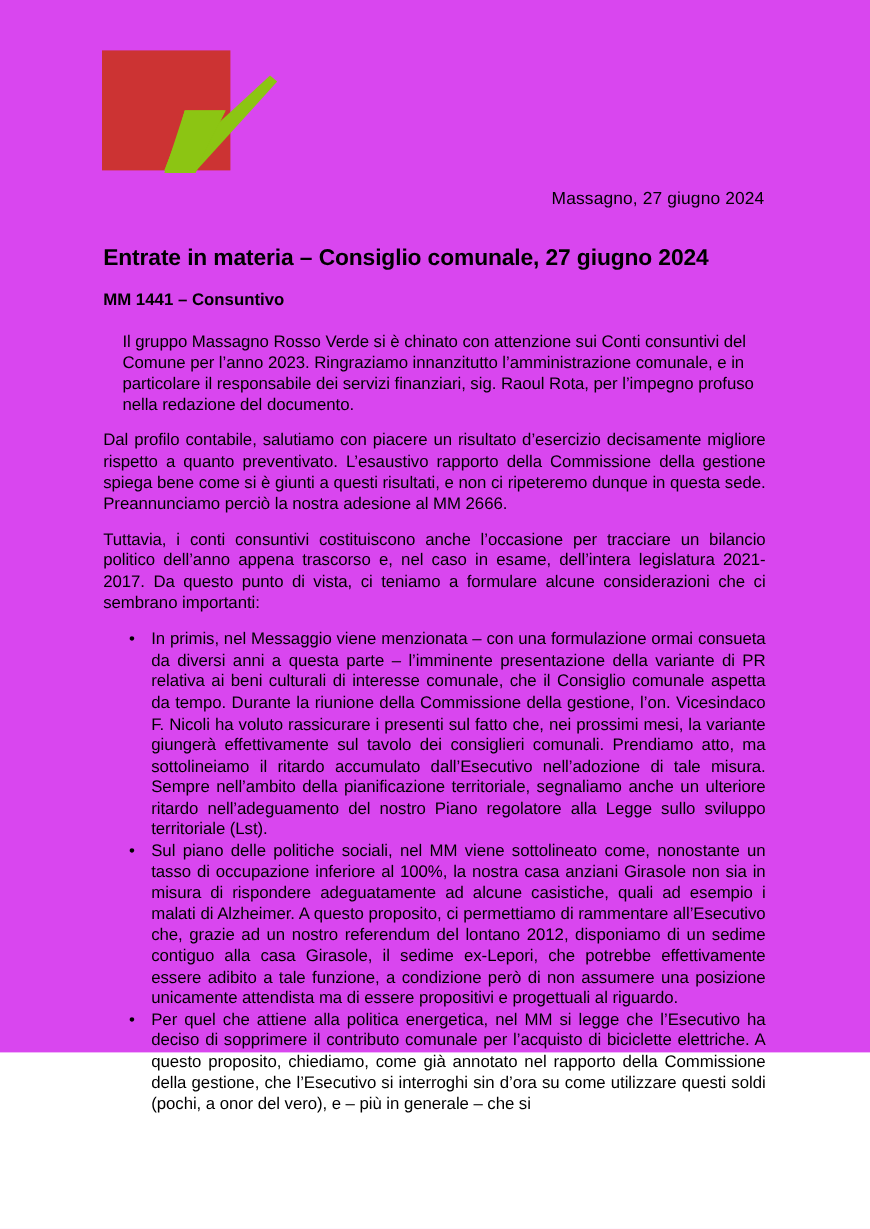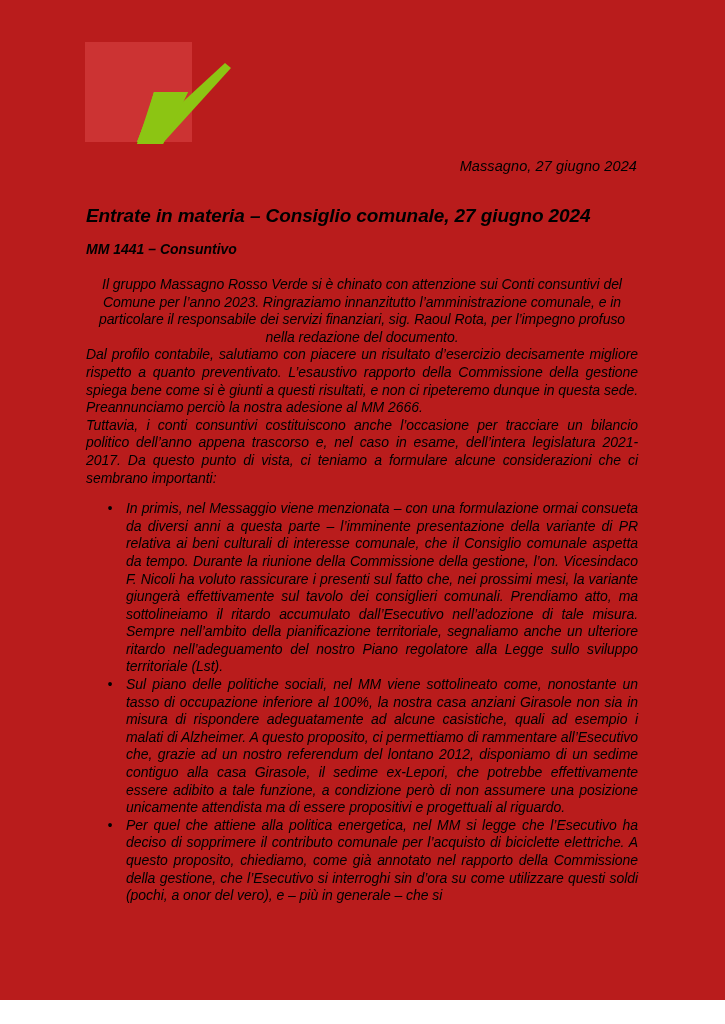--- a/index.html
+++ b/index.html
@@ -11,24 +11,23 @@
     width: 725px;
     height: 1024px;
     font-family: "Liberation Sans", sans-serif;
     color: #000000;
     position: relative;
     overflow: hidden;
   }
   .page {
     position: relative;
     width: 725px;
-    height: 1000px;
-    background: #b91c1c;
+    height: 877px;
+    background: #d946ef;
     box-sizing: border-box;
-    font-style: italic;
   }
 
   
   .logo {
     position: absolute;
     left: 84px;
     top: 40px;
     width: 150px;
     height: 106px;
   }
@@ -74,22 +73,22 @@
     top: 276px;
     width: 552px;
   }
   .para {
     font-size: 14px;
     line-height: 17.6px;
     margin: 0;
     text-align: justify;
     letter-spacing: -0.05px;
   }
-  .para.loose { text-align: justify; }
-  .para.tight { text-align: center; }
+  .para.loose { text-align: justify; margin-top: 12px; }
+  .para.tight { text-align: left; margin-left: 16px; }
 
   
   ul.bullets {
     margin: 0;
     padding: 0;
     list-style: none;
   }
   ul.bullets > li {
     position: relative;
     padding-left: 40px;

